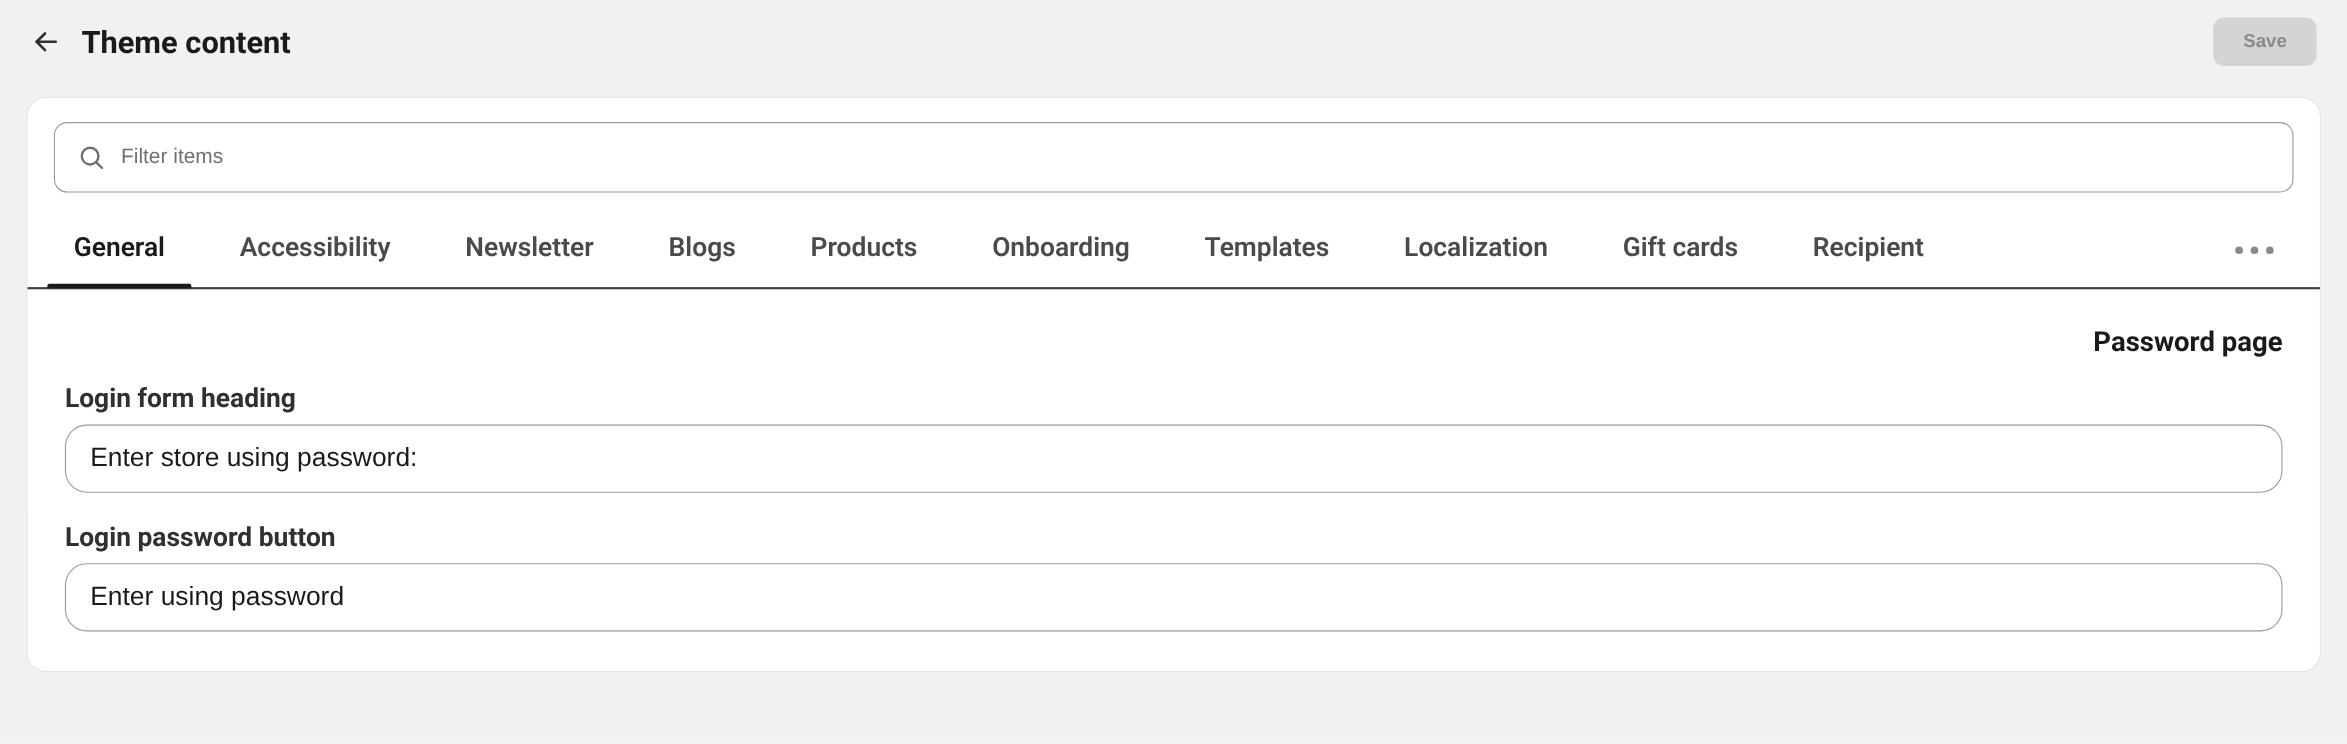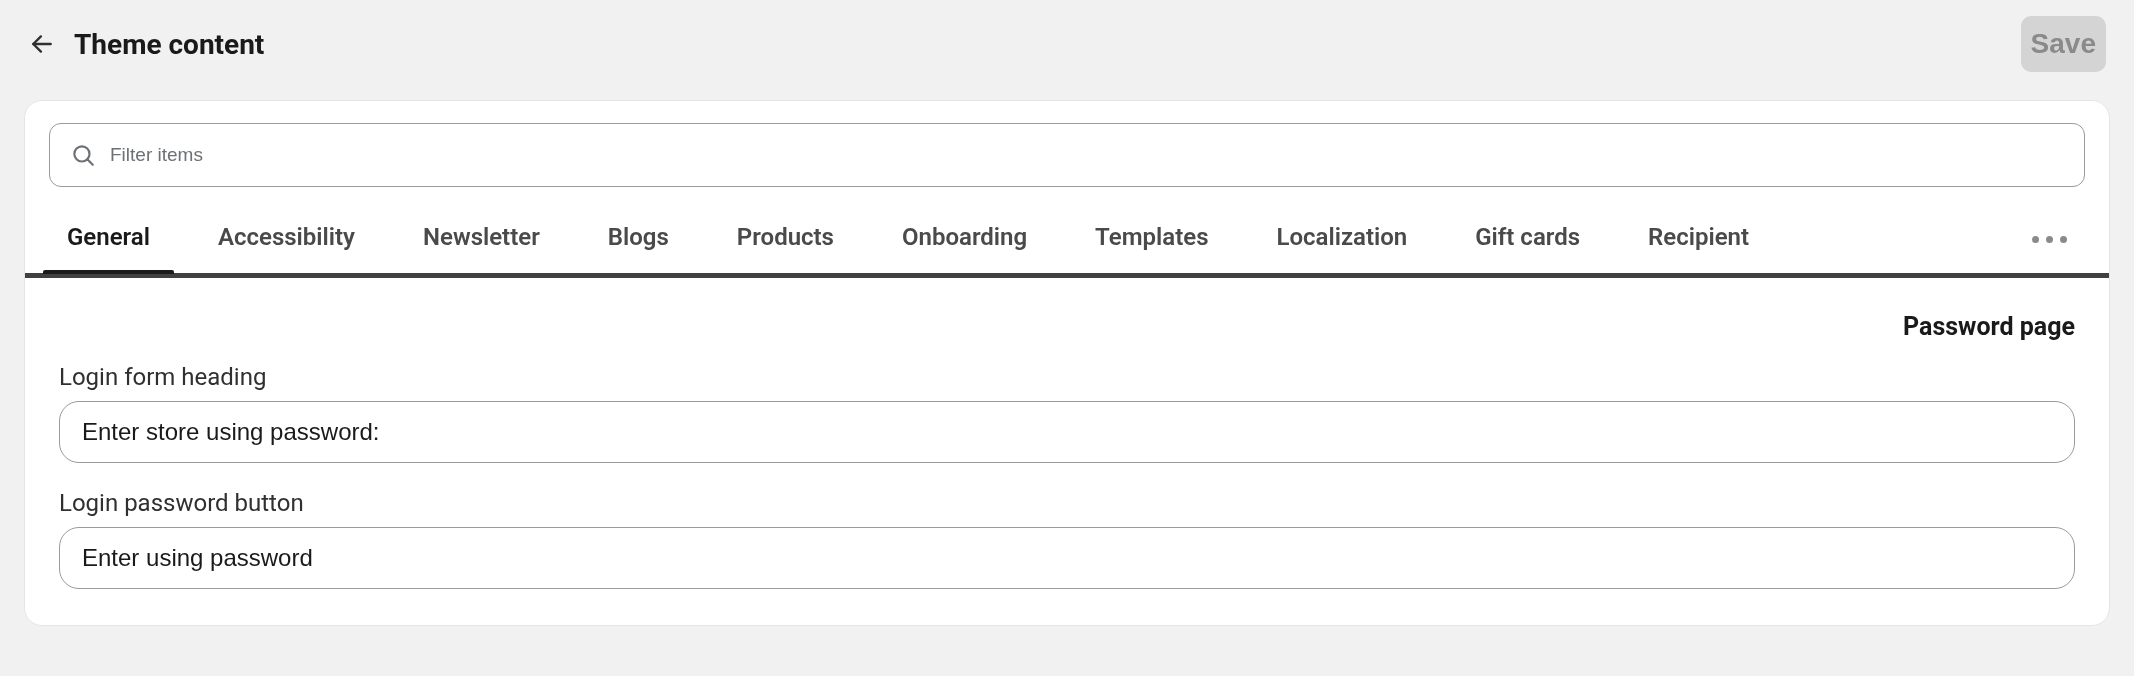--- a/index.html
+++ b/index.html
@@ -38,22 +38,22 @@
     .page-title {
       font-size: 28px;
       font-weight: 700;
       color: #1a1a1a;
     }
     .save-button {
       background: #d4d4d4;
       color: #8a8a8a;
       border: none;
       border-radius: 10px;
-      padding: 12px 10px;
-      font-size: 28px;
+      padding: 12px 27px;
+      font-size: 17px;
       font-weight: 600;
       cursor: pointer;
     }
     .card {
       background: #ffffff;
       border-radius: 18px;
       margin: 0 24px;
       padding: 22px 0 0 0;
       border: 1px solid #e5e5e5;
     }
@@ -101,21 +101,21 @@
       cursor: pointer;
       font-size: 25px;
       font-weight: 500;
       color: #1a1a1a;
     }
     .tabs {
       display: flex;
       align-items: center;
       gap: 48px;
       padding: 0 32px;
-      border-bottom: 5px solid #404040;
+      border-bottom: 2px solid #404040;
     }
     .tab {
       padding: 18px 10px 22px 10px;
       font-size: 24px;
       font-weight: 600;
       color: #4a4a4a;
       cursor: pointer;
       position: relative;
     }
     .tab.active {
@@ -150,21 +150,21 @@
     }
     .section-title {
       font-size: 25px;
       font-weight: 700;
       color: #1a1a1a;
       margin-bottom: 22px;
       text-align: right;
     }
     .field-label {
       font-size: 24px;
-      font-weight: 400;
+      font-weight: 700;
       color: #303030;
       margin-bottom: 10px;
       display: block;
     }
     .text-input {
       width: 100%;
       border: 1px solid #9a9a9a;
       border-radius: 20px;
       padding: 16px 22px;
       font-size: 24px;

